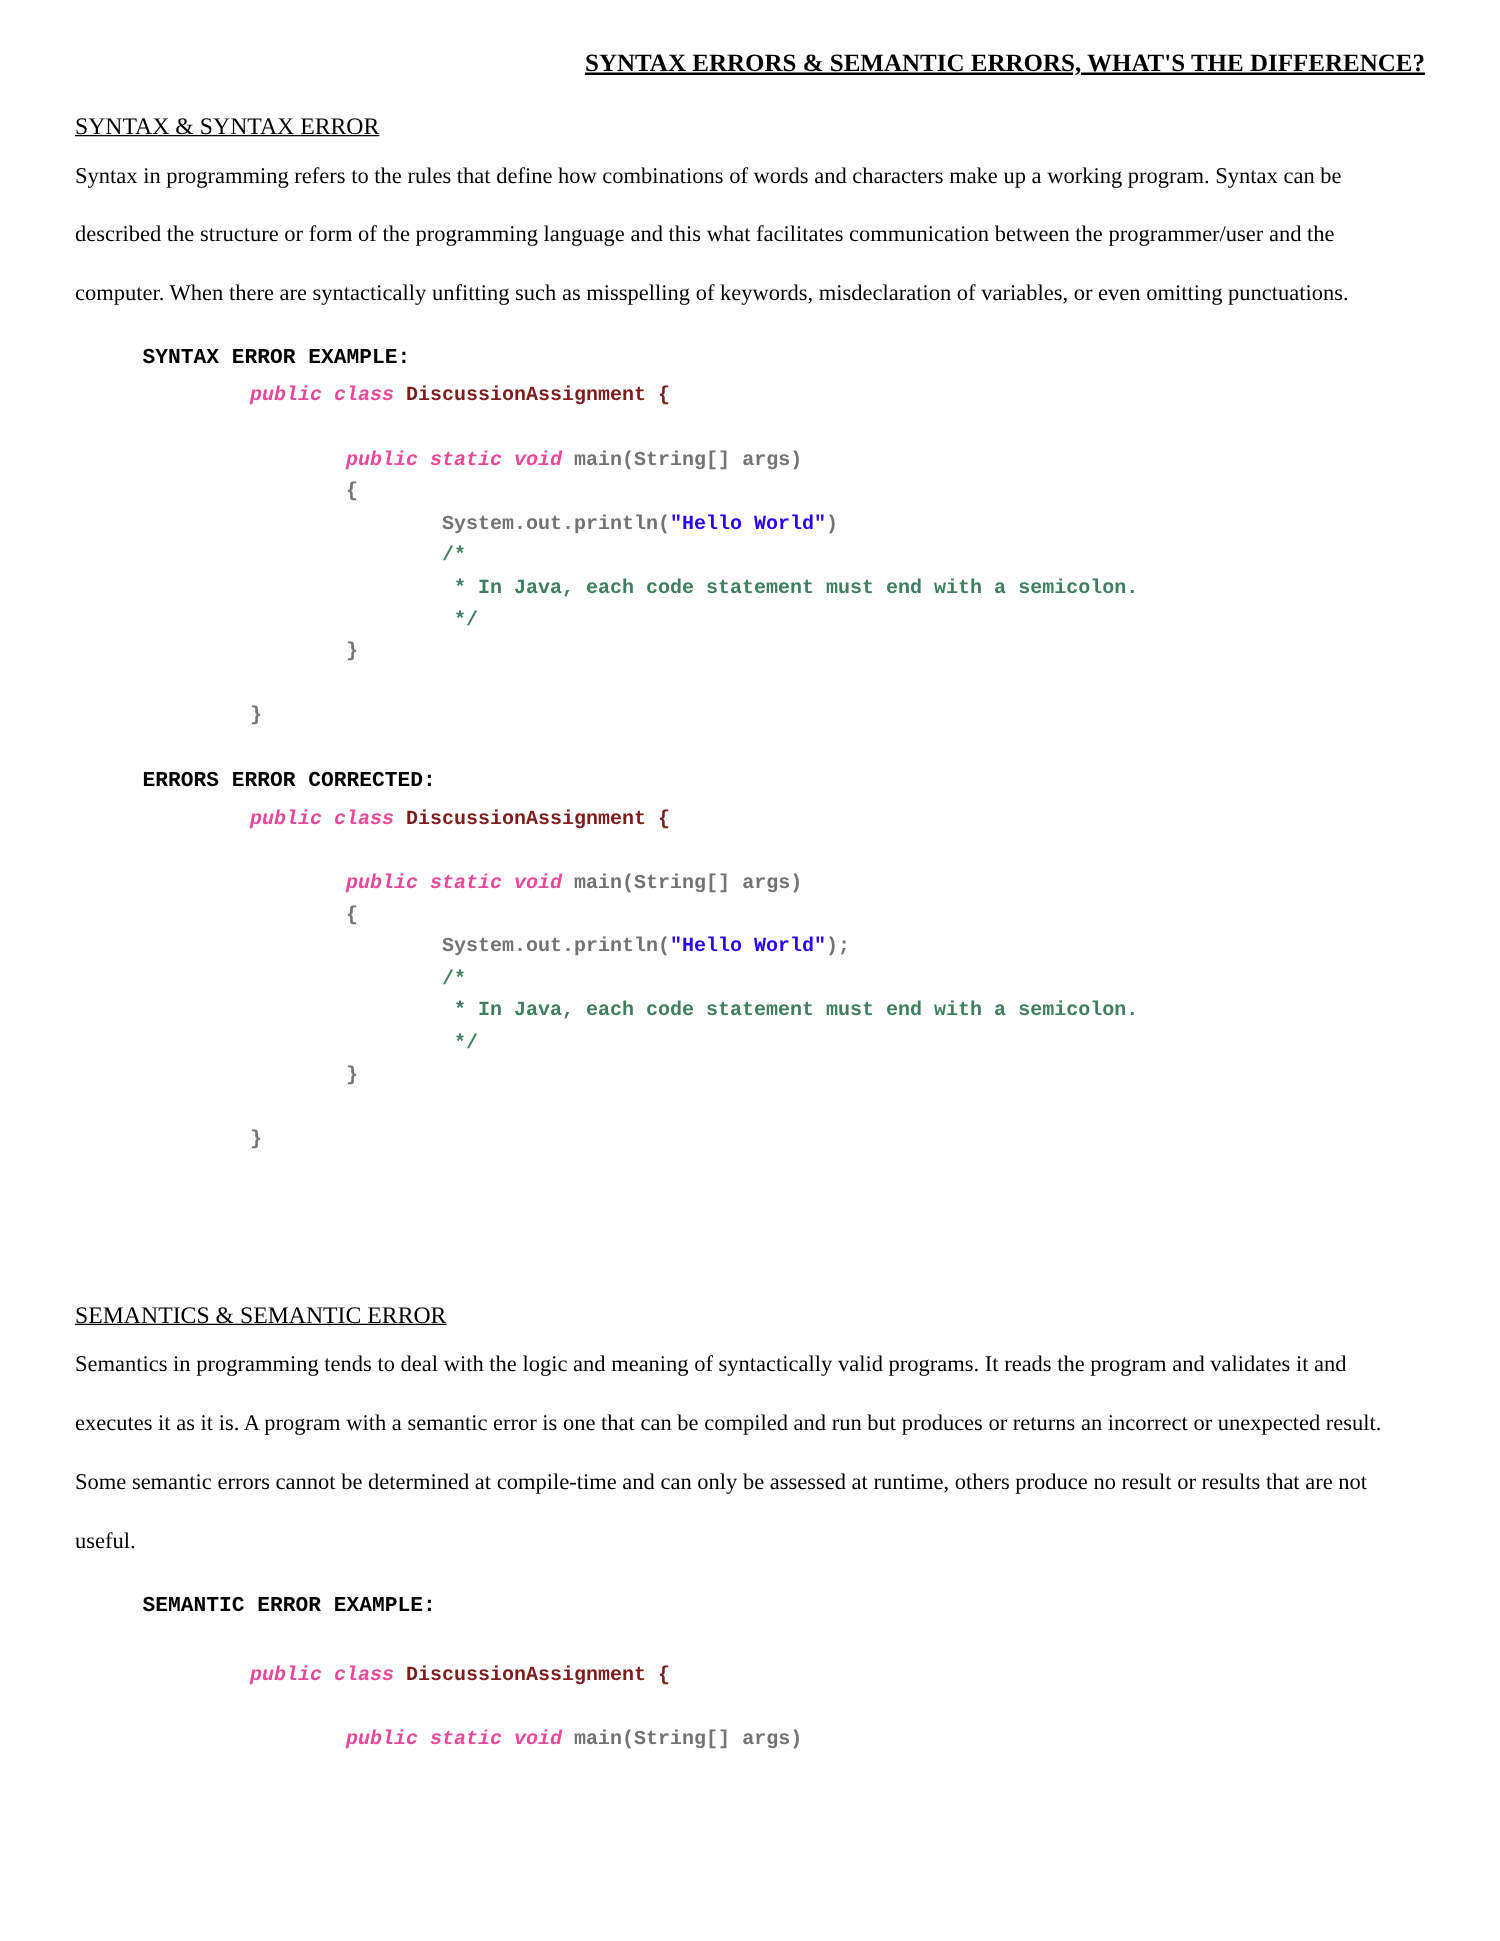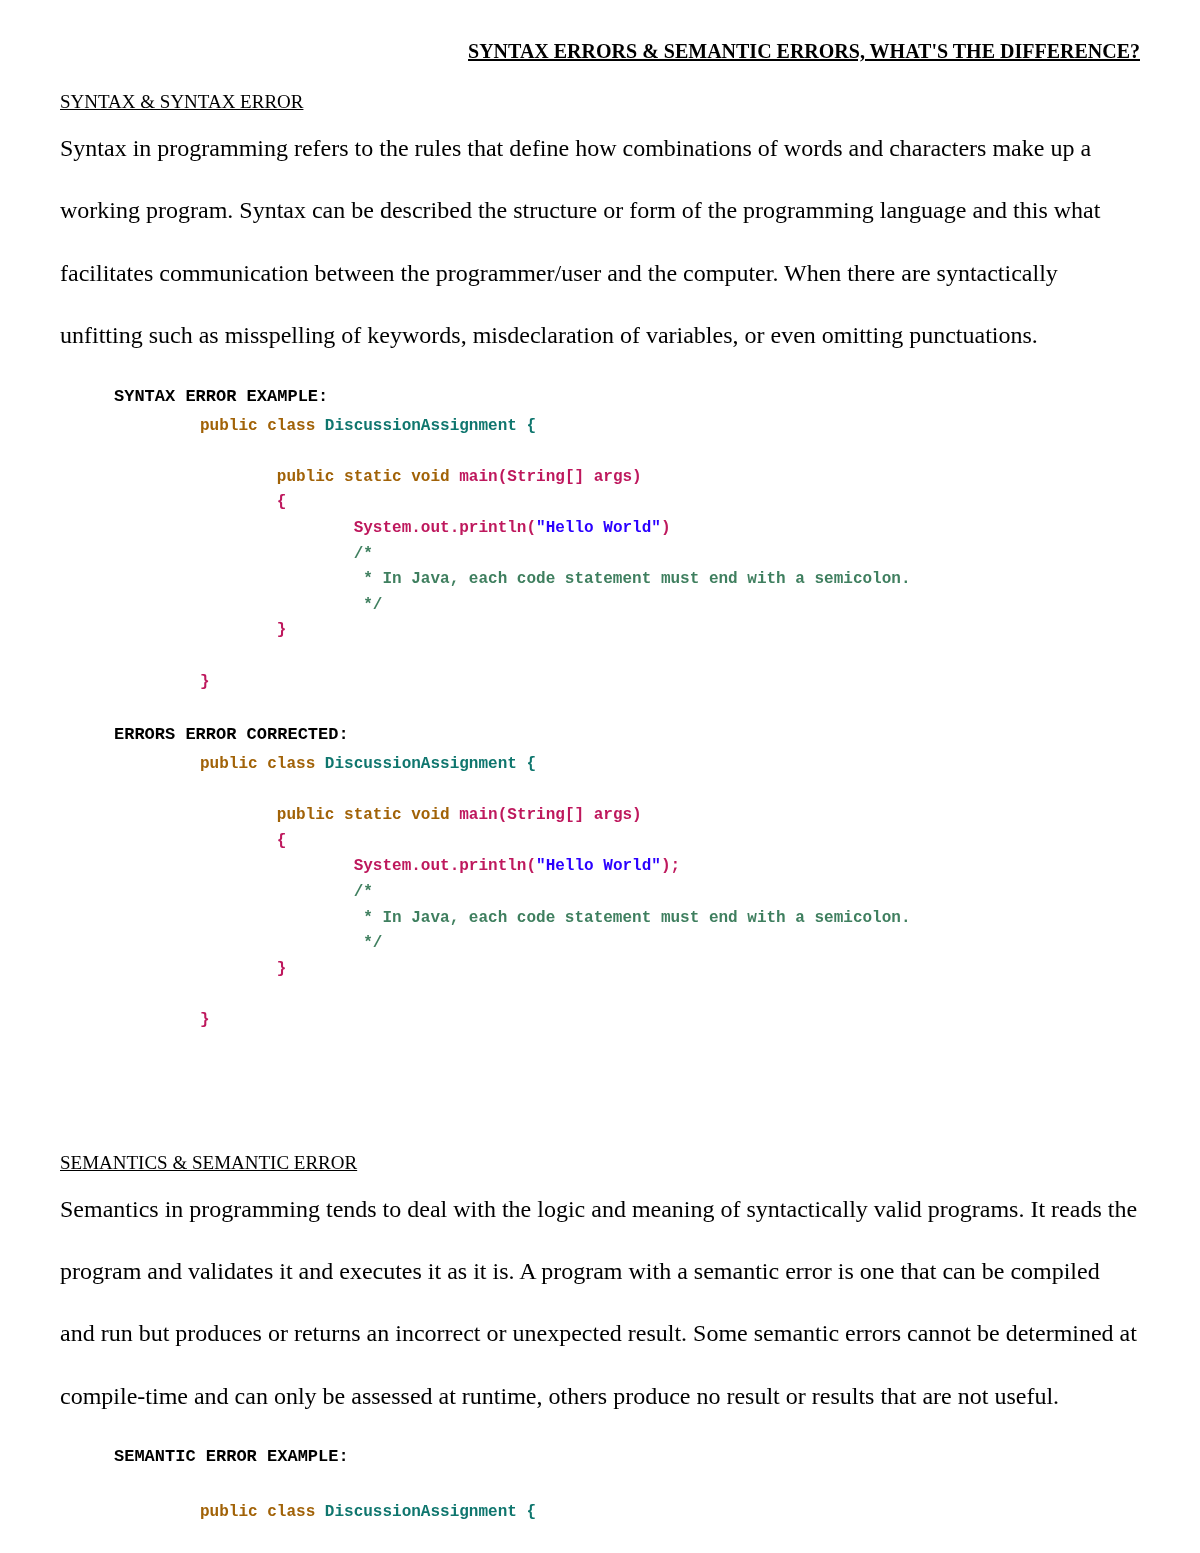--- a/index.html
+++ b/index.html
@@ -18,46 +18,46 @@
       text-decoration: underline;
       margin-bottom: 28px;
     }
     .section-heading {
       font-size: 19px;
       text-decoration: underline;
       margin-top: 28px;
       margin-bottom: 4px;
     }
     .body-text {
-      font-size: 24px;
+      font-size: 18px;
       line-height: 2.6;
       margin-bottom: 20px;
     }
     .code-heading {
       font-family: 'Courier New', Courier, monospace;
       font-weight: bold;
       font-size: 17px;
       margin-left: 54px;
       margin-top: 18px;
       margin-bottom: 8px;
     }
     .code-block {
       font-family: 'Courier New', Courier, monospace;
       font-size: 16px;
       font-weight: bold;
       line-height: 1.6;
       margin-left: 140px;
       white-space: pre;
       margin-bottom: 30px;
     }
-    .kw { color: #a16207; }
-    .cls { color: #0f766e; }
+    .kw { color: #ec4899; font-style: italic; }
+    .cls { color: #7f1d1d; }
     .str { color: #2a00ff; }
     .cmt { color: #3f7f5f; }
-    .plain { color: #be185d; }
+    .plain { color: #737373; }
     .spacer { height: 60px; }
   </style>
 </head>
 <body>
 
 <div class="title">SYNTAX ERRORS &amp; SEMANTIC ERRORS, WHAT'S THE DIFFERENCE?</div>
 
 <div class="section-heading">SYNTAX &amp; SYNTAX ERROR</div>
 <div class="body-text">Syntax in programming refers to the rules that define how combinations of words and characters make up a working program. Syntax can be described the structure or form of the programming language and this what facilitates communication between the programmer/user and the computer. When there are syntactically unfitting such as misspelling of keywords, misdeclaration of variables, or even omitting punctuations.</div>
 

